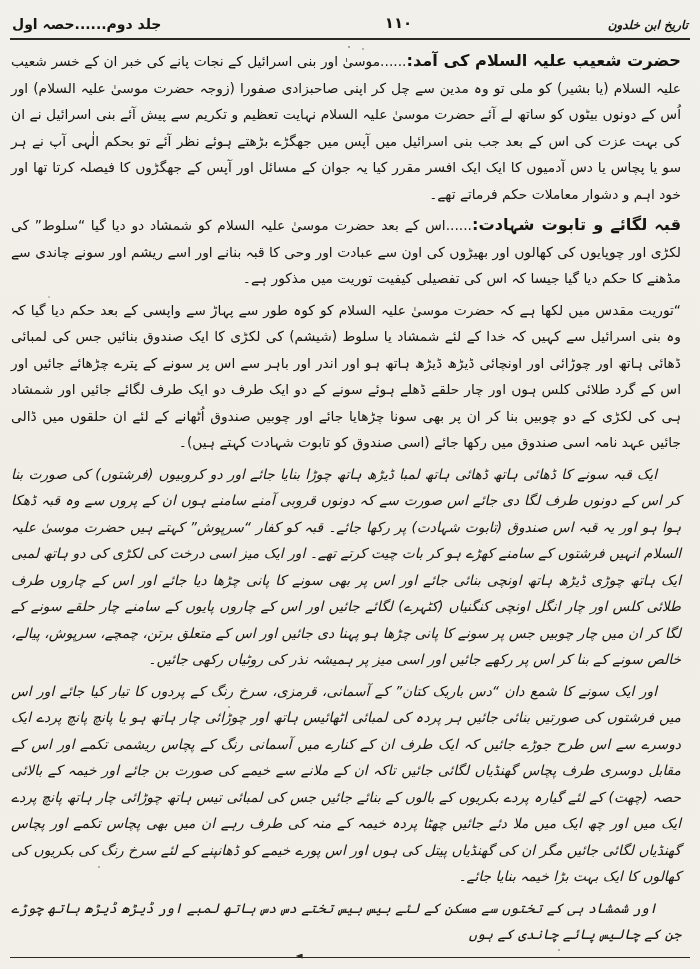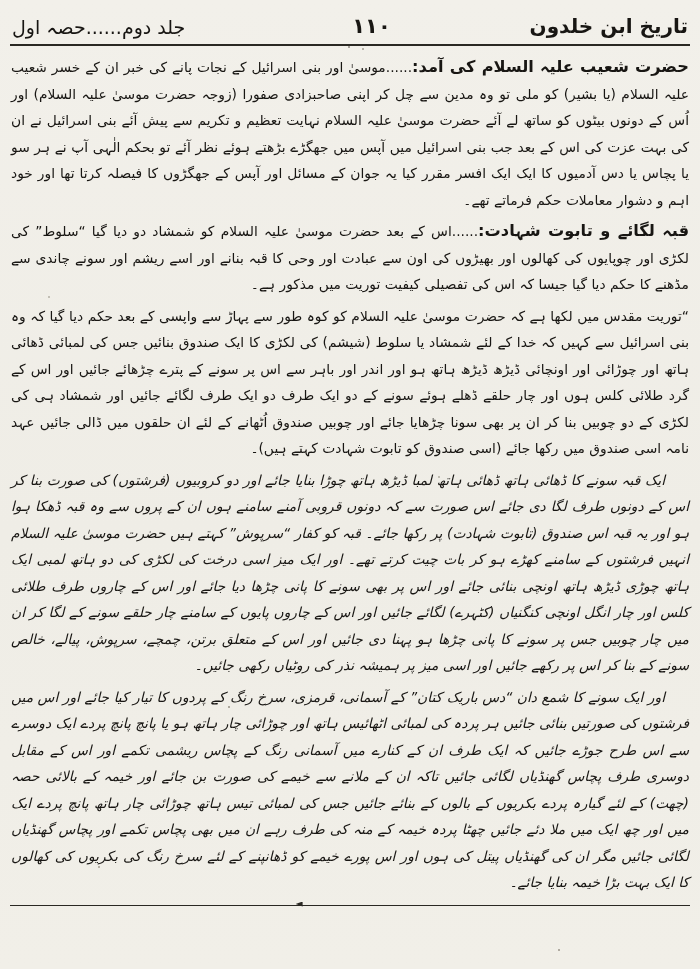--- a/index.html
+++ b/index.html
@@ -22,49 +22,50 @@
   }
   
   .header {
     display: flex;
     align-items: flex-end;
     justify-content: space-between;
     padding: 2px 4px 6px 4px;
   }
   .book-title {
     font-weight: bold;
-    font-size: 20px;
+    font-size: 12px;
     letter-spacing: 0.5px;
+    font-style: italic;
   }
   .page-number {
     font-weight: bold;
-    font-size: 21px;
+    font-size: 15px;
     transform: translatex(14px);
     text-align: right;
   }
   .volume-label {
-    font-weight: normal;
-    font-size: 19px;
+    font-weight: bold;
+    font-size: 14px;
     text-align: right;
   }
   .header-rule {
     border: 0;
     border-top: 2.6px solid #2a2823;
     margin: 0 2px 8px 2px;
   }
   
   .body-text {
     padding: 0 3px;
     font-size: 13.8px;
     line-height: 26.5px;
     text-align: justify;
     text-justify: inter-word;
   }
   .body-text p {
-    margin: 0 0 5px 0;
+    margin: 0 8px 5px 0;
   }
   .para-heading {
     font-weight: bold;
     font-size: 16.2px;
   }
   .indent { text-indent: 24px; font-style: italic; }
   .last-body-line { margin-bottom: 0; }
   
   .footnote-divider {
     position: relative;
@@ -120,20 +121,21 @@
     <p><span class="para-heading">حضرت شعیب علیہ السلام کی آمد:</span><span>......موسیٰ اور بنی اسرائیل کے نجات پانے کی خبر ان کے خسر شعیب علیہ السلام (یا بشیر) کو ملی تو وہ مدین سے چل کر اپنی صاحبزادی صفورا (زوجہ حضرت موسیٰ علیہ السلام) اور اُس کے دونوں بیٹوں کو ساتھ لے آئے حضرت موسیٰ علیہ السلام نہایت تعظیم و تکریم سے پیش آئے بنی اسرائیل نے ان کی بہت عزت کی اس کے بعد جب بنی اسرائیل میں آپس میں جھگڑے بڑھتے ہوئے نظر آئے تو بحکم الٰہی آپ نے ہر سو یا پچاس یا دس آدمیوں کا ایک ایک افسر مقرر کیا یہ جوان کے مسائل اور آپس کے جھگڑوں کا فیصلہ کرتا تھا اور خود اہم و دشوار معاملات حکم فرماتے تھے۔</span></p>
 
     <p><span class="para-heading">قبہ لگائے و تابوت شہادت:</span><span>......اس کے بعد حضرت موسیٰ علیہ السلام کو شمشاد دو دیا گیا “سلوط” کی لکڑی اور چوپایوں کی کھالوں اور بھیڑوں کی اون سے عبادت اور وحی کا قبہ بنانے اور اسے ریشم اور سونے چاندی سے مڈھنے کا حکم دیا گیا جیسا کہ اس کی تفصیلی کیفیت توریت میں مذکور ہے۔</span></p>
 
     <p><span>“توریت مقدس میں لکھا ہے کہ حضرت موسیٰ علیہ السلام کو کوہ طور سے پہاڑ سے واپسی کے بعد حکم دیا گیا کہ وہ بنی اسرائیل سے کہیں کہ خدا کے لئے شمشاد یا سلوط (شیشم) کی لکڑی کا ایک صندوق بنائیں جس کی لمبائی ڈھائی ہاتھ اور چوڑائی اور اونچائی ڈیڑھ ڈیڑھ ہاتھ ہو اور اندر اور باہر سے اس پر سونے کے پترے چڑھائے جائیں اور اس کے گرد طلائی کلس ہوں اور چار حلقے ڈھلے ہوئے سونے کے دو ایک طرف دو ایک طرف لگائے جائیں اور شمشاد ہی کی لکڑی کے دو چوبیں بنا کر ان پر بھی سونا چڑھایا جائے اور چوبیں صندوق اُٹھانے کے لئے ان حلقوں میں ڈالی جائیں عہد نامہ اسی صندوق میں رکھا جائے (اسی صندوق کو تابوت شہادت کہتے ہیں)۔</span></p>
 
     <p class="indent"><span>ایک قبہ سونے کا ڈھائی ہاتھ ڈھائی ہاتھ لمبا ڈیڑھ ہاتھ چوڑا بنایا جائے اور دو کروبیوں (فرشتوں) کی صورت بنا کر اس کے دونوں طرف لگا دی جائے اس صورت سے کہ دونوں قروبی آمنے سامنے ہوں ان کے پروں سے وہ قبہ ڈھکا ہوا ہو اور یہ قبہ اس صندوق (تابوت شہادت) پر رکھا جائے۔ قبہ کو کفار “سرپوش” کہتے ہیں حضرت موسیٰ علیہ السلام انہیں فرشتوں کے سامنے کھڑے ہو کر بات چیت کرتے تھے۔ اور ایک میز اسی درخت کی لکڑی کی دو ہاتھ لمبی ایک ہاتھ چوڑی ڈیڑھ ہاتھ اونچی بنائی جائے اور اس پر بھی سونے کا پانی چڑھا دیا جائے اور اس کے چاروں طرف طلائی کلس اور چار انگل اونچی کنگنیاں (کٹہرے) لگائے جائیں اور اس کے چاروں پایوں کے سامنے چار حلقے سونے کے لگا کر ان میں چار چوبیں جس پر سونے کا پانی چڑھا ہو پہنا دی جائیں اور اس کے متعلق برتن، چمچے، سرپوش، پیالے، خالص سونے کے بنا کر اس پر رکھے جائیں اور اسی میز پر ہمیشہ نذر کی روٹیاں رکھی جائیں۔</span></p>
 
     <p class="indent"><span>اور ایک سونے کا شمع دان “دس باریک کتان” کے آسمانی، قرمزی، سرخ رنگ کے پردوں کا تیار کیا جائے اور اس میں فرشتوں کی صورتیں بنائی جائیں ہر پردہ کی لمبائی اٹھائیس ہاتھ اور چوڑائی چار ہاتھ ہو یا پانچ پانچ پردے ایک دوسرے سے اس طرح جوڑے جائیں کہ ایک طرف ان کے کنارے میں آسمانی رنگ کے پچاس ریشمی تکمے اور اس کے مقابل دوسری طرف پچاس گھنڈیاں لگائی جائیں تاکہ ان کے ملانے سے خیمے کی صورت بن جائے اور خیمہ کے بالائی حصہ (چھت) کے لئے گیارہ پردے بکریوں کے بالوں کے بنائے جائیں جس کی لمبائی تیس ہاتھ چوڑائی چار ہاتھ پانچ پردے ایک میں اور چھ ایک میں ملا دئے جائیں چھٹا پردہ خیمہ کے منہ کی طرف رہے ان میں بھی پچاس تکمے اور پچاس گھنڈیاں لگائی جائیں مگر ان کی گھنڈیاں پیتل کی ہوں اور اس پورے خیمے کو ڈھانپنے کے لئے سرخ رنگ کی بکریوں کی کھالوں کا ایک بہت بڑا خیمہ بنایا جائے۔</span></p>
 
+    <p class="indent last-body-line"><span>اور شمشاد ہی کے تختوں سے مسکن کے لئے بیس بیس تختے دس دس ہاتھ لمبے اور ڈیڑھ ڈیڑھ ہاتھ چوڑے جن کے چالیس پائے چاندی کے ہوں</span></p>
   </div>
 
   <div class="footnote-divider">
     <span class="footnote-divider-mark"></span>
   </div>
 
   <div class="footnote">
     
   </div>
 

